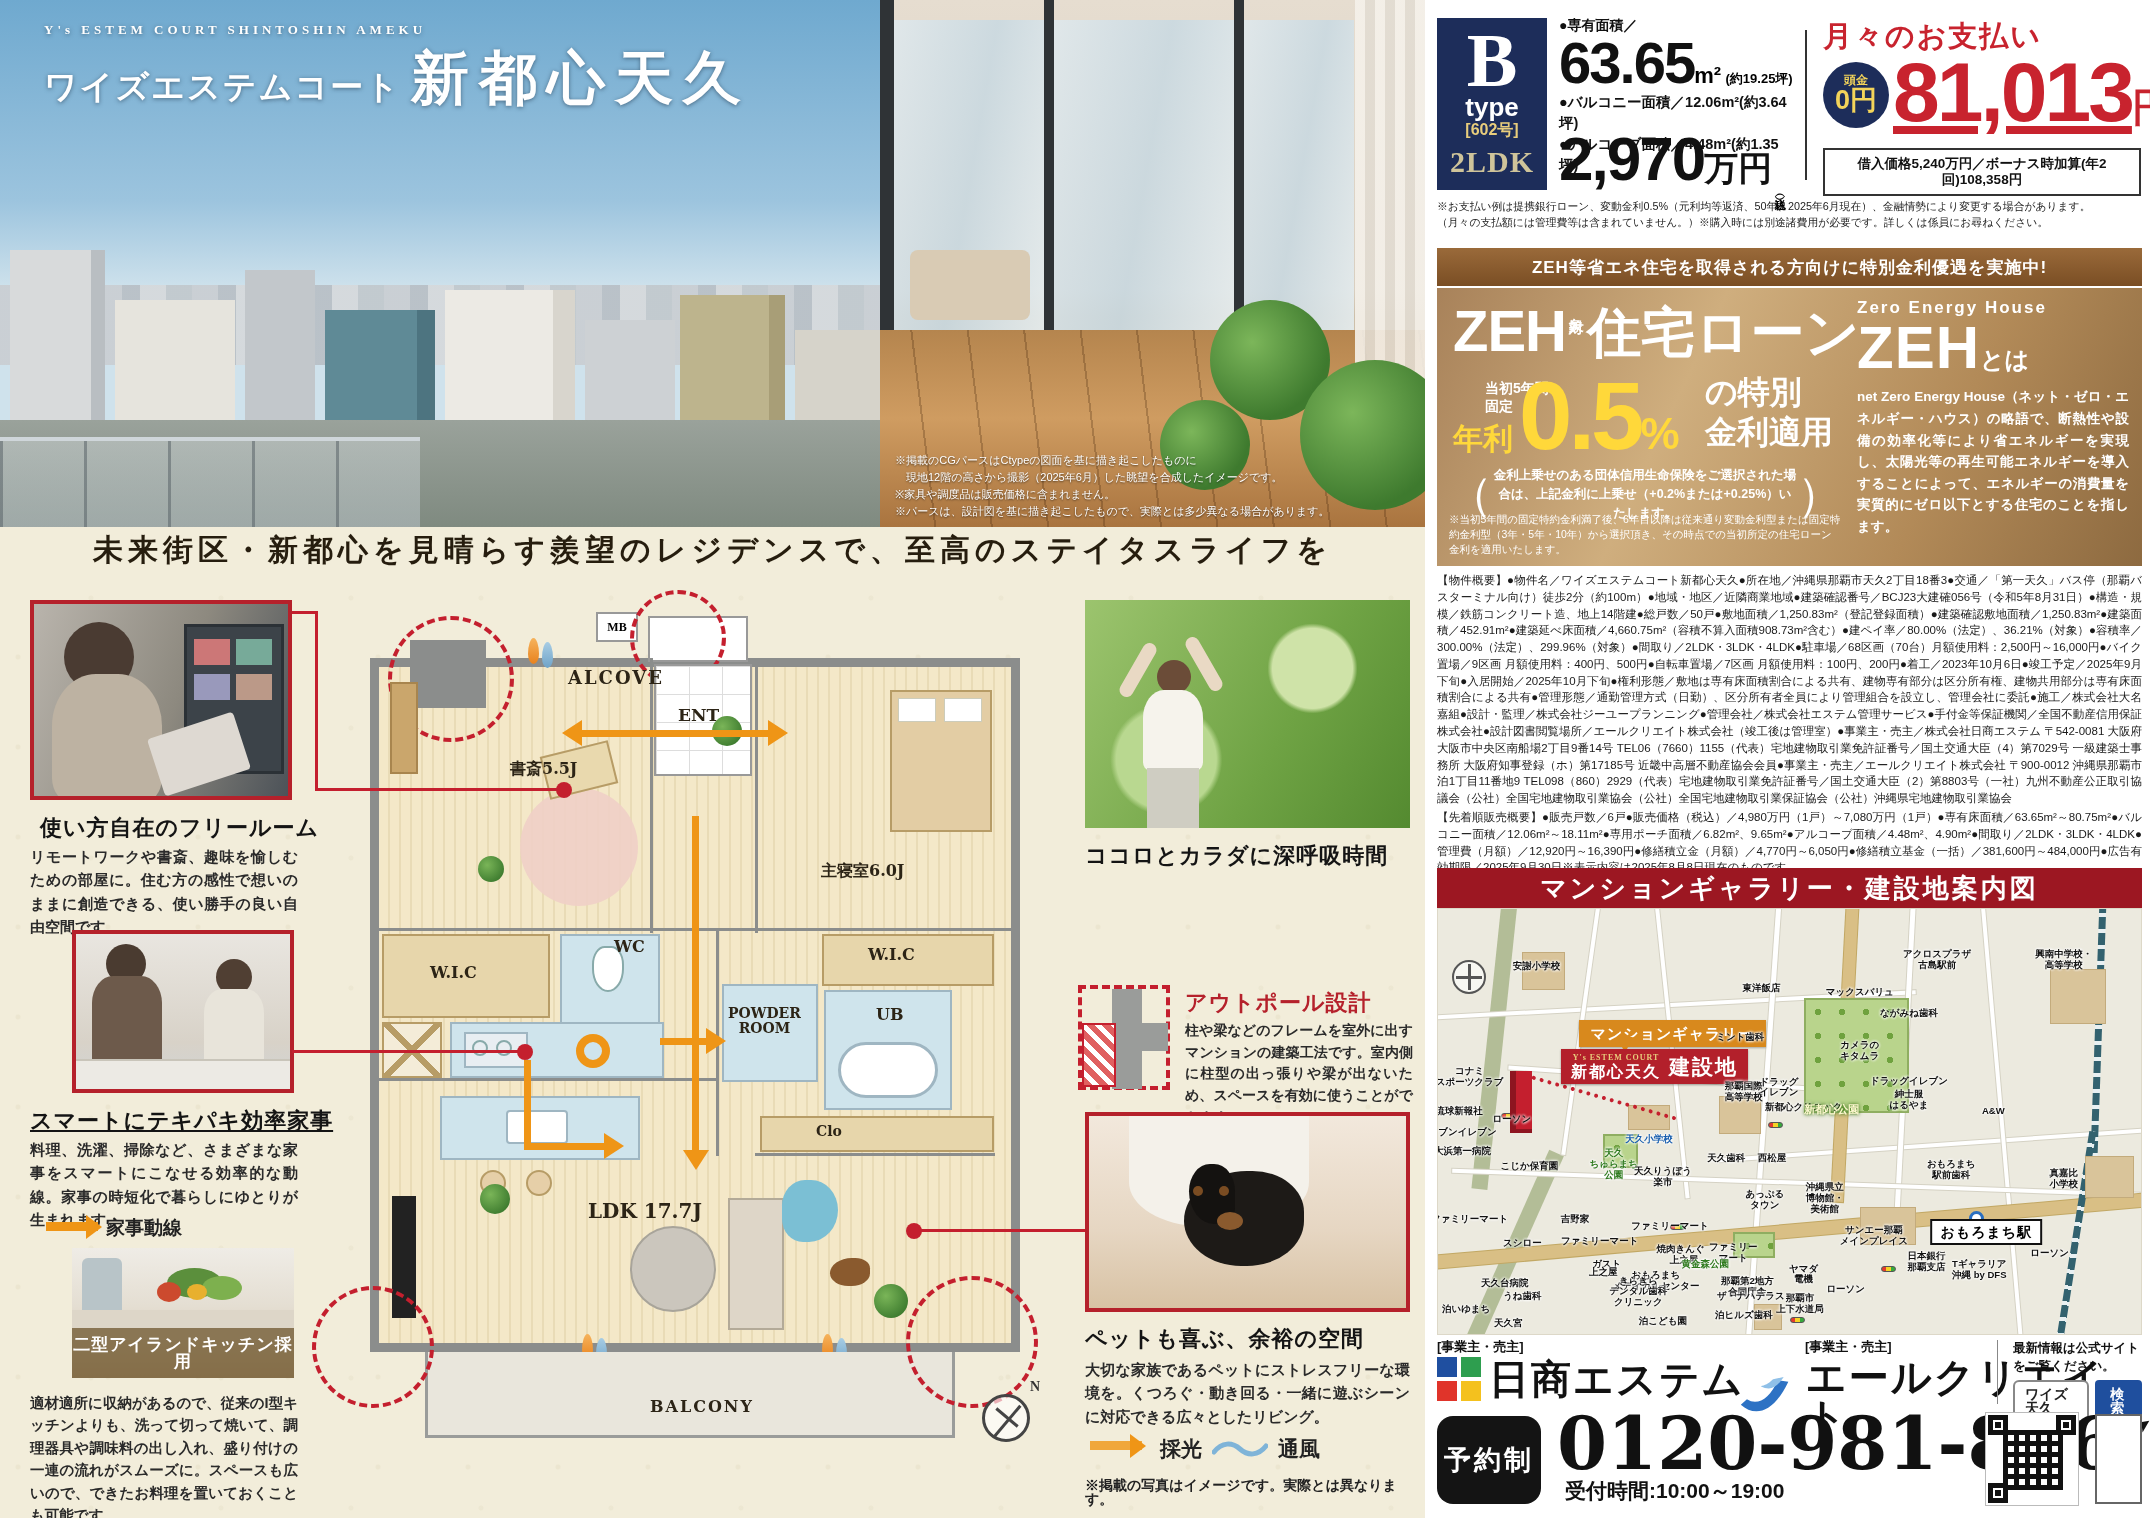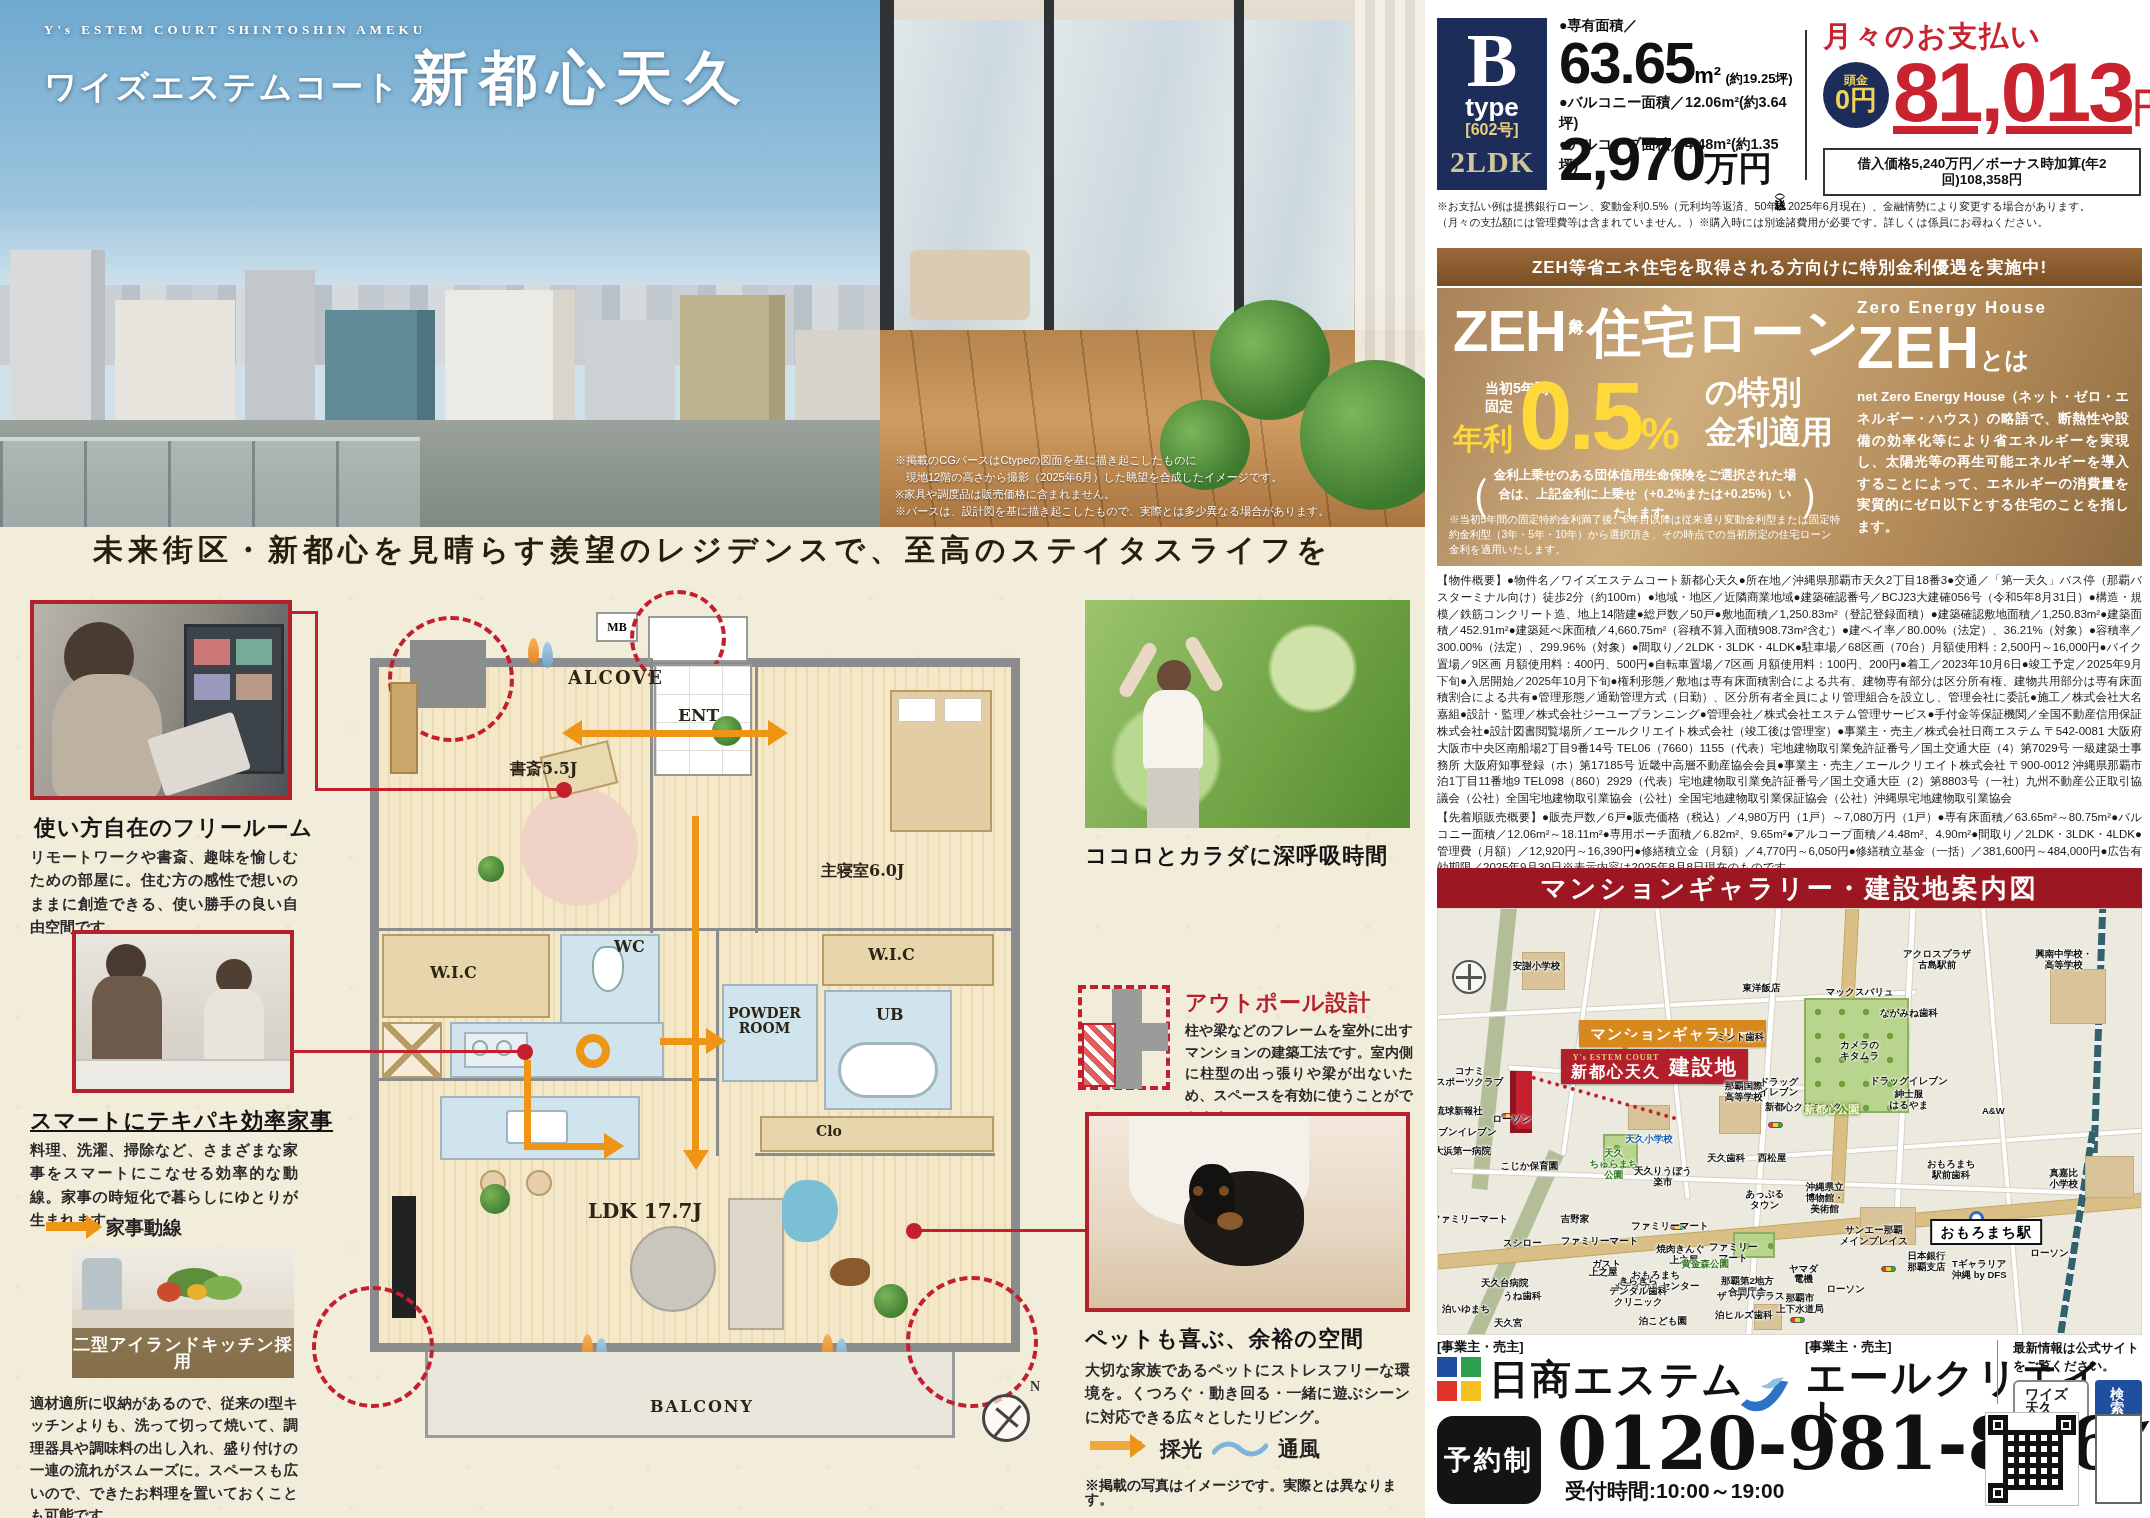--- a/index.html
+++ b/index.html
@@ -259,21 +259,21 @@
     <div class="fphoto" style="left:30px;top:600px;width:262px;height:200px;background:linear-gradient(110deg,#b9b4ac,#8d897f 55%,#4c5258);">
       <div class="blob" style="left:30px;top:18px;width:70px;height:70px;background:#4a3b32;"></div>
       <div class="blob" style="left:18px;top:70px;width:110px;height:130px;background:#bdb2a2;border-radius:40% 40% 20% 20%;"></div>
       <div class="abs" style="left:150px;top:20px;width:100px;height:150px;background:#3c4349;border:3px solid #2b3136;"></div>
       <div class="abs" style="left:160px;top:35px;width:36px;height:26px;background:#c77;"></div>
       <div class="abs" style="left:202px;top:35px;width:36px;height:26px;background:#7a9;"></div>
       <div class="abs" style="left:160px;top:70px;width:36px;height:26px;background:#99b;"></div>
       <div class="abs" style="left:202px;top:70px;width:36px;height:26px;background:#b98;"></div>
       <div class="abs" style="left:120px;top:120px;width:90px;height:60px;background:#ded9d2;transform:rotate(-18deg);border-radius:4px;"></div>
     </div>
-    <div class="ftitle" style="left:34px;top:815px;font-family:Liberation Serif, serif;">使い方自在のフリールーム</div>
+    <div class="ftitle" style="left:40px;top:815px;font-family:Liberation Serif, serif;">使い方自在のフリールーム</div>
     <div class="fbody" style="left:30px;top:845px;width:268px;">リモートワークや書斎、趣味を愉しむための部屋に。住む方の感性で想いのままに創造できる、使い勝手の良い自由空間です。</div>
 
     <div class="fphoto" style="left:72px;top:930px;width:222px;height:163px;background:linear-gradient(#e9e6e0,#d8d2c8 70%,#cfd4d6);">
       <div class="blob" style="left:30px;top:10px;width:40px;height:40px;background:#4a3b30;"></div>
       <div class="abs" style="left:16px;top:42px;width:70px;height:90px;background:#6d5a4b;border-radius:30% 30% 0 0;"></div>
       <div class="blob" style="left:140px;top:25px;width:36px;height:36px;background:#503f33;"></div>
       <div class="abs" style="left:128px;top:55px;width:60px;height:80px;background:#e8e4da;border-radius:30% 30% 0 0;"></div>
       <div class="abs" style="left:0;top:125px;width:222px;height:38px;background:#eceae4;border-top:2px solid #c9c5ba;"></div>
     </div>
     <div class="ftitle" style="left:30px;top:1108px;text-decoration:underline;">スマートにテキパキ効率家事</div>

